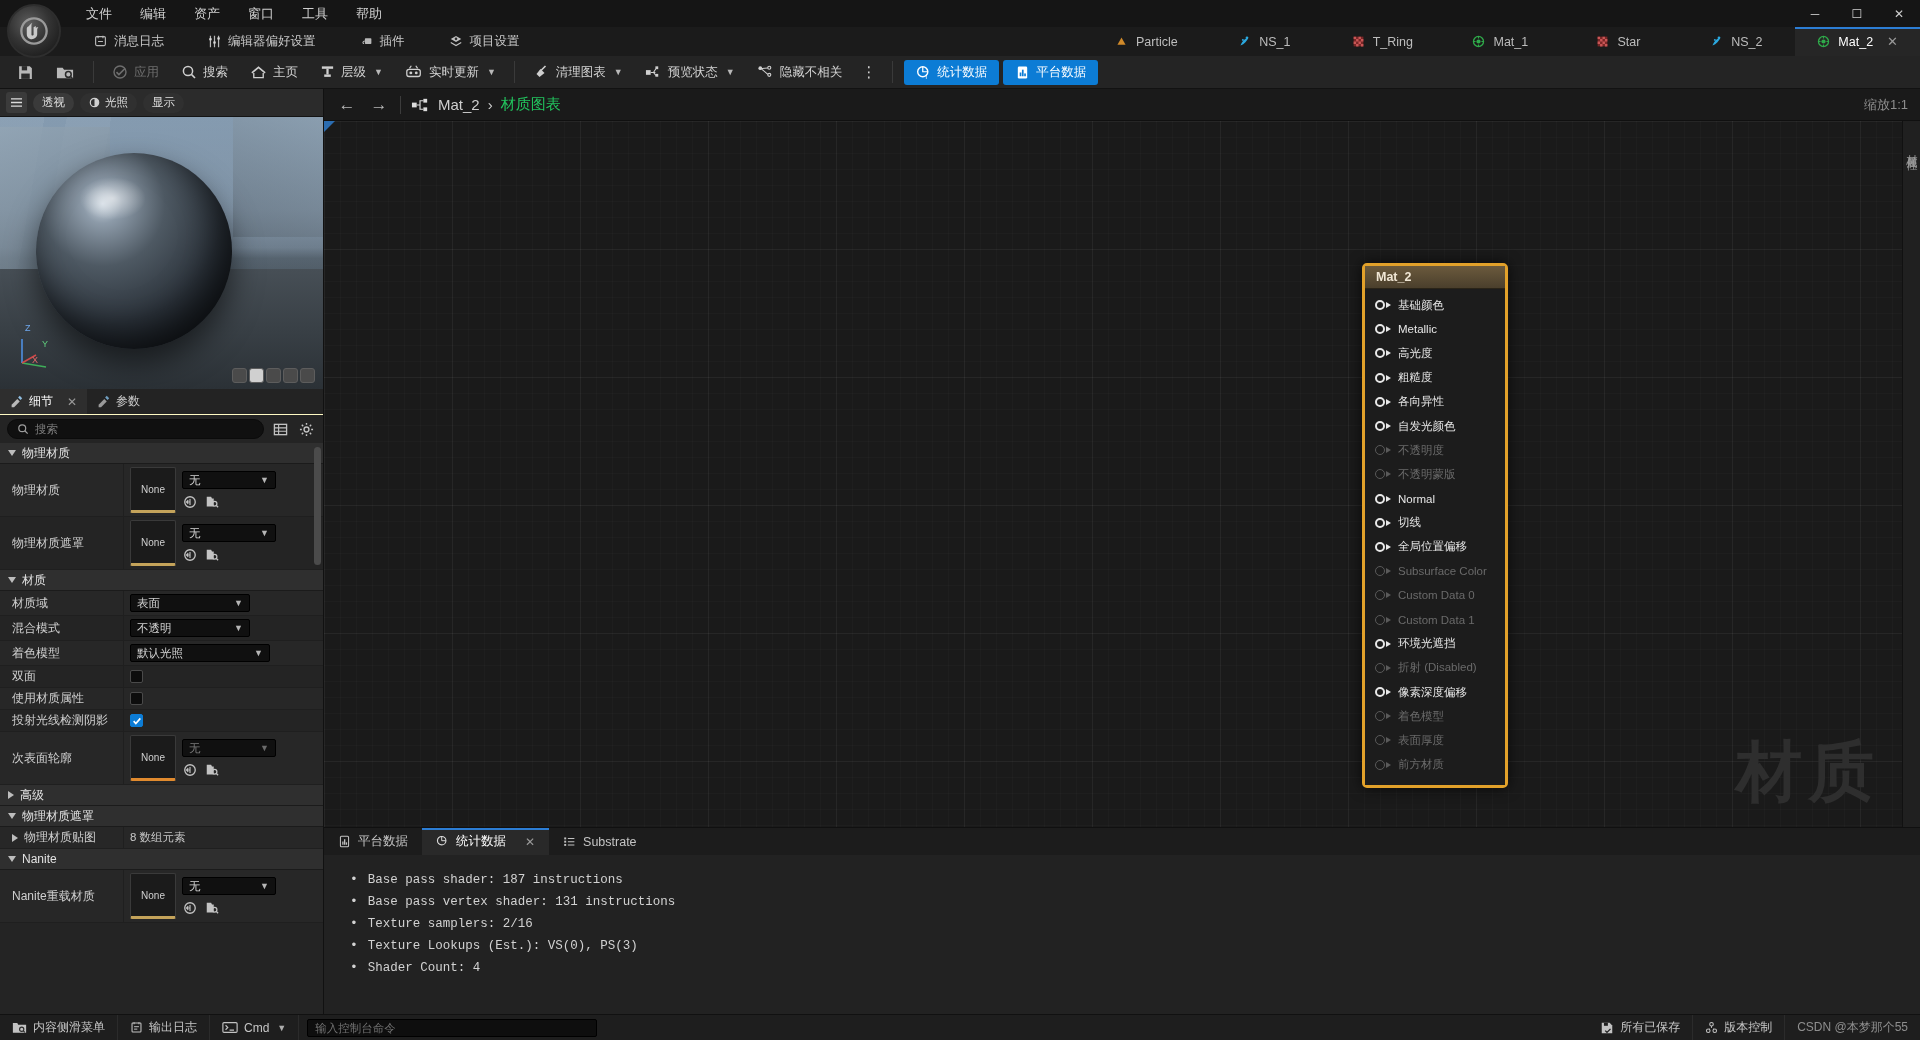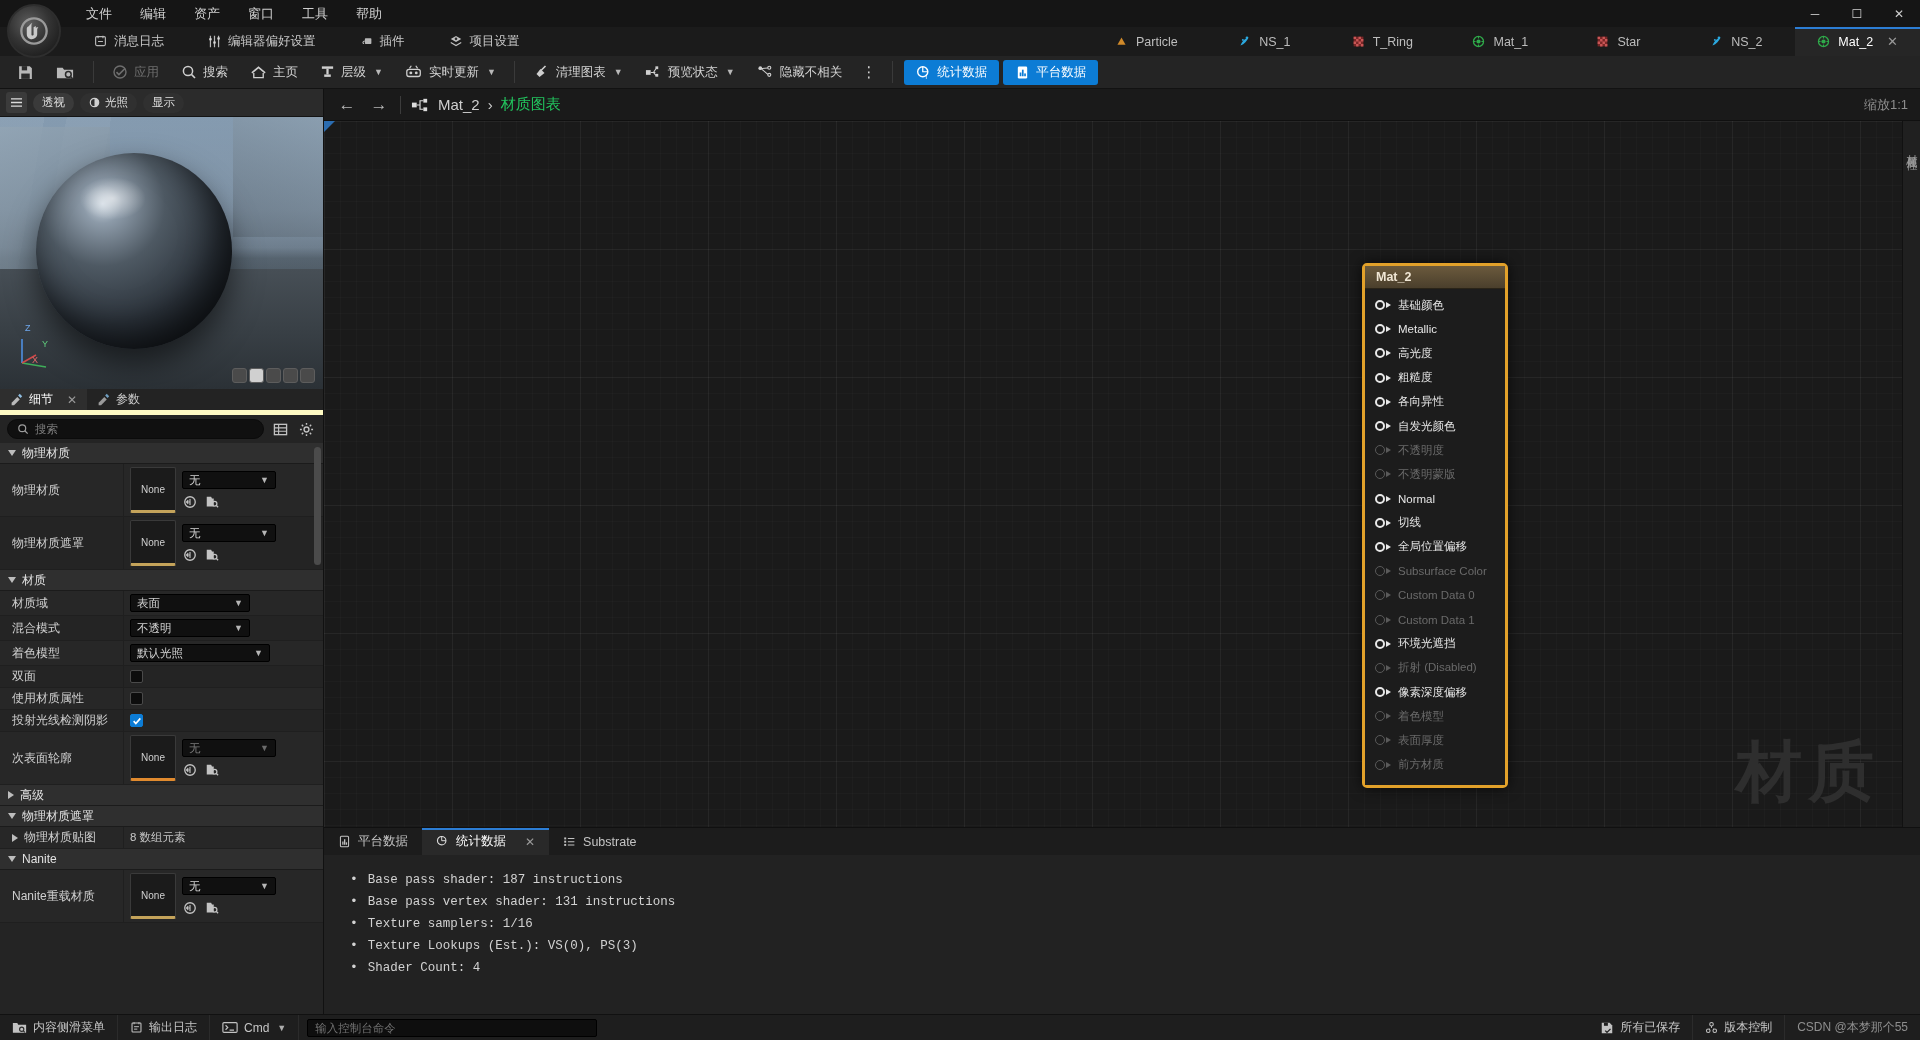--- a/index.html
+++ b/index.html
@@ -139,21 +139,21 @@
   .vp-toolchips {
     position: absolute; right: 8px; bottom: 6px; display: flex; gap: 2px;
   }
   .vp-chip {
     width: 15px; height: 15px; border-radius: 3px; background: #4a4a4a; border: 1px solid #5d5d5d;
     display:flex; align-items:center; justify-content:center;
   }
   .vp-chip.sel { background: #d0d0d0; }
 
   
-  .det-tabs { height: 26px; background: #232323; display: flex; align-items: stretch; border-bottom: 5px solid #fef9c3; }
+  .det-tabs { height: 26px; background: #232323; display: flex; align-items: stretch; border-bottom: 1px solid #fef9c3; }
   .det-tab {
     display: flex; align-items: center; gap: 6px; padding: 0 10px; font-size: 12px; color: #c9c9c9;
   }
   .det-tab.active { background: #2e2e2e; color: #fff; }
   .det-tab .x { margin-left: 8px; color: #9a9a9a; font-size: 12px; }
 
   .search-row { height: 28px; display: flex; align-items: center; gap: 7px; padding: 0 7px; background: #242424; }
   .search-box {
     flex: 1; height: 20px; background: #101010; border: 1px solid #0b0b0b; border-radius: 10px;
     display: flex; align-items: center; gap: 6px; padding: 0 9px;
@@ -1097,21 +1097,21 @@
           <div class="statline">
             <span class="bullet">•</span>
             <span>Base pass shader: 187 instructions</span>
           </div>
           <div class="statline">
             <span class="bullet">•</span>
             <span>Base pass vertex shader: 131 instructions</span>
           </div>
           <div class="statline">
             <span class="bullet">•</span>
-            <span>Texture samplers: 1/16</span>
+            <span>Texture samplers: 2/16</span>
           </div>
           <div class="statline">
             <span class="bullet">•</span>
             <span>Texture Lookups (Est.): VS(0), PS(3)</span>
           </div>
           <div class="statline">
             <span class="bullet">•</span>
             <span>Shader Count: 4</span>
           </div>
         </div>

